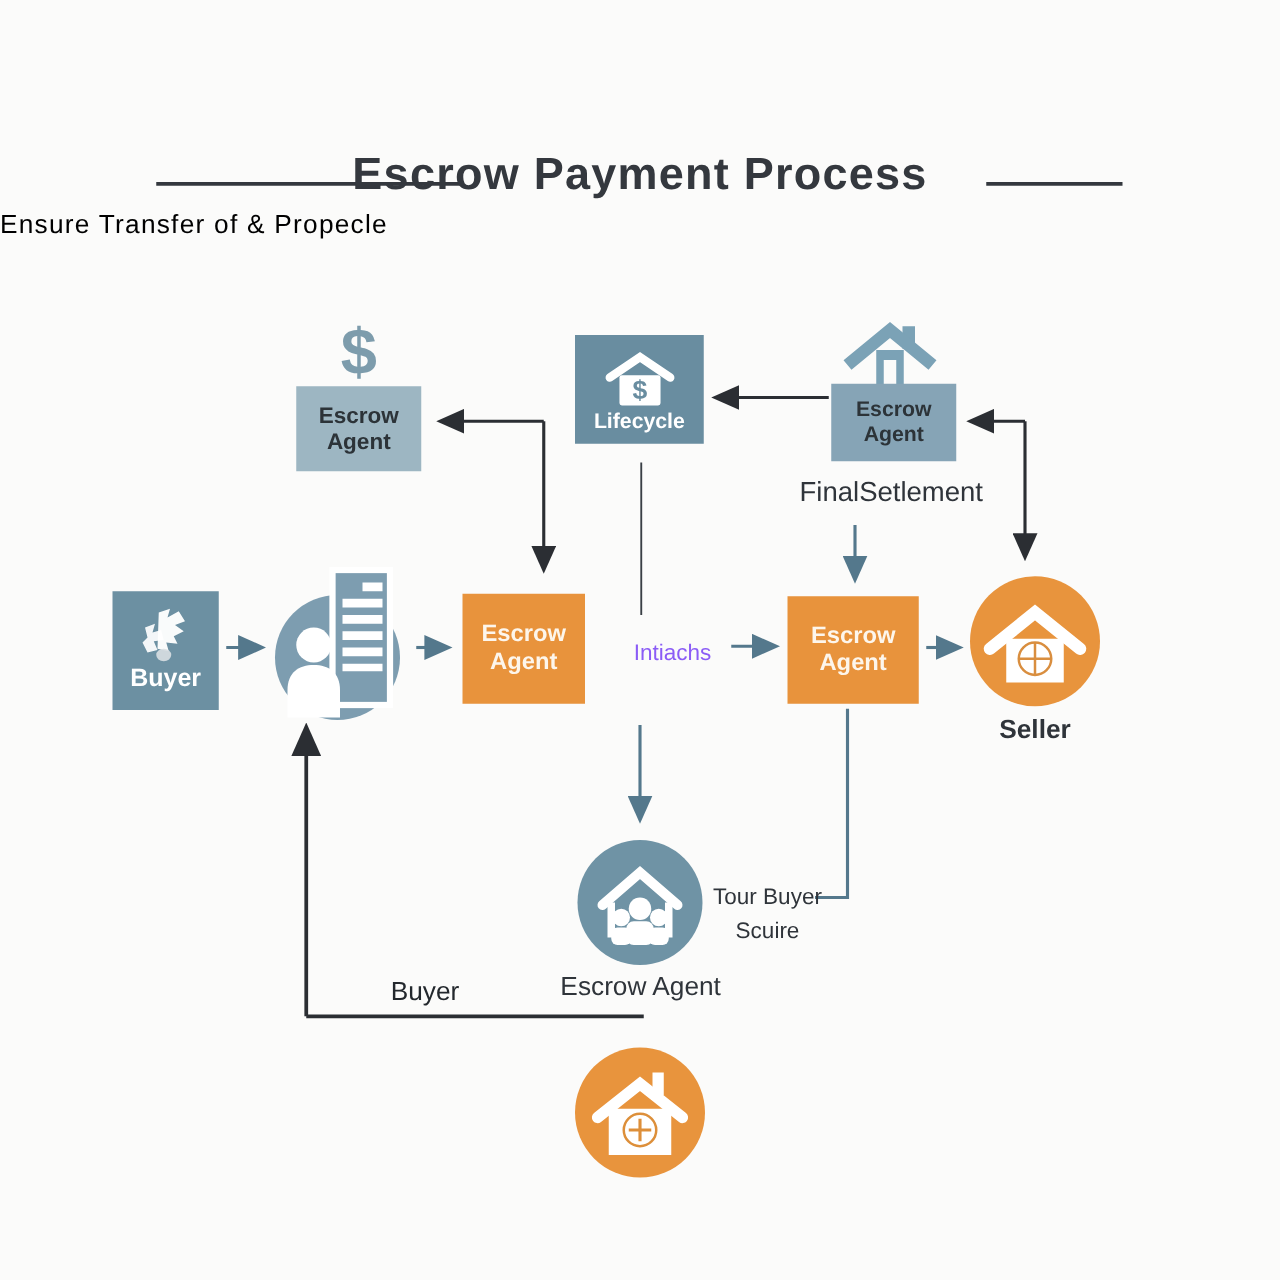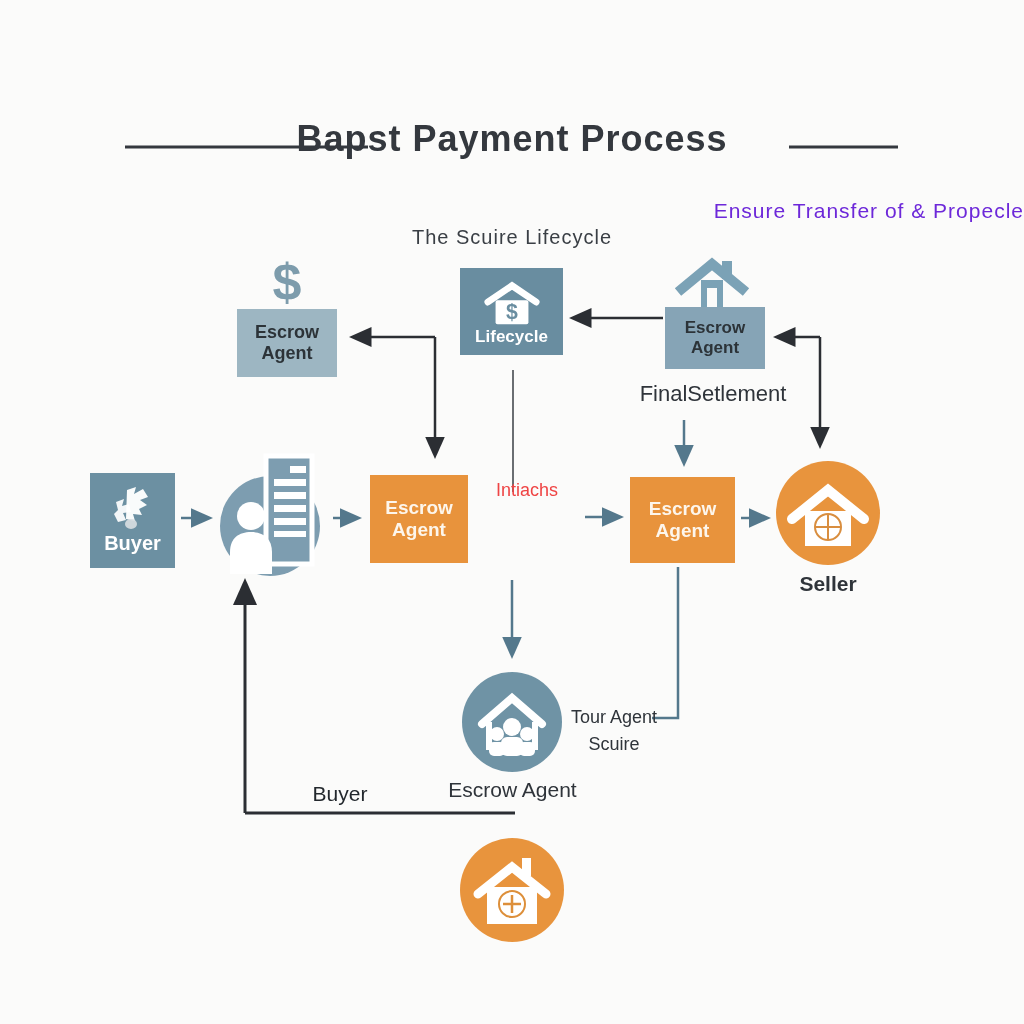--- a/index.html
+++ b/index.html
@@ -4,32 +4,32 @@
 <style>
   html,body{margin:0;padding:0;}
   body{font-family:"Liberation Sans", sans-serif; background:#fff;}
   #stage{position:relative;width:1024px;height:1024px;background:#fbfbfa;overflow:hidden;}
   #connectors{position:absolute;left:0;top:0;z-index:1;}
   .node{position:absolute;z-index:2;display:flex;align-items:center;justify-content:center;text-align:center;box-sizing:border-box;}
   .col{flex-direction:column;}
   .box-text{line-height:1.15;font-weight:bold;}
   .lbl{position:absolute;z-index:2;text-align:center;color:#2f343a;}
   #title{position:absolute;left:0;top:118px;width:1024px;text-align:center;font-size:36px;font-weight:bold;color:#34383e;letter-spacing:1px;z-index:2;}
-  #subtitle{position:absolute;left:0;top:168px;width:1024px;text-align:right;font-size:21px;color:#6d28d9;letter-spacing:1px;z-index:2;margin-top:31px;}
+  #subtitle{position:absolute;left:0;top:168px;width:1024px;text-align:left;font-size:21px;color:#000000;letter-spacing:1px;z-index:2;}
   #caption{position:absolute;left:0;top:226px;width:1024px;text-align:center;font-size:20px;color:#3a3f45;letter-spacing:1px;z-index:2;}
   #box-escrow-left{left:237px;top:309px;width:100px;height:68px;background:#9db6c2;color:#2c3338;font-size:18px;}
   #dollar-symbol{left:260px;top:254px;width:54px;height:56px;font-size:52px;font-weight:bold;color:#7d9cac;z-index:2;position:absolute;text-align:center;line-height:56px;}
   #box-initiation{left:460px;top:268px;width:103px;height:87px;background:#698da0;color:#fff;font-size:17px;padding-top:4px;}
   #house-right-top{position:absolute;left:670px;top:256px;z-index:2;}
   #box-escrow-right{left:665px;top:307px;width:100px;height:62px;background:#86a4b6;color:#2c3338;font-size:17px;}
   #label-final{left:638px;top:381px;width:150px;font-size:22px;}
   #box-buyer{left:90px;top:473px;width:85px;height:95px;background:#6c90a2;color:#fff;font-size:20px;}
   #circle-person{position:absolute;left:218px;top:450px;z-index:2;}
   #box-orange-1{left:370px;top:475px;width:98px;height:88px;background:#e8933c;color:#fdf6ec;font-size:19px;}
-  #label-intiachs{left:485px;top:480px;width:84px;font-size:18px;color:#ef4444;}
+  #label-intiachs{left:485px;top:512px;width:84px;font-size:18px;color:#8b5cf6;text-align:right;}
   #box-orange-2{left:630px;top:477px;width:105px;height:86px;background:#e8933c;color:#fdf6ec;font-size:19px;}
   #circle-seller{left:776px;top:461px;width:104px;height:104px;border-radius:50%;background:#e8943d;}
   #label-seller{left:790px;top:572px;width:76px;font-size:21px;font-weight:bold;}
   #circle-escrow-bottom{left:462px;top:672px;width:100px;height:100px;border-radius:50%;background:#6f93a5;}
   #label-escrow-bottom{left:425px;top:778px;width:175px;font-size:21px;}
   #label-tour{left:568px;top:704px;width:92px;font-size:18px;line-height:1.5;}
   #label-buyer-bottom{left:298px;top:782px;width:84px;font-size:21px;color:#23282d;}
   #circle-orange-bottom{left:460px;top:838px;width:104px;height:104px;border-radius:50%;background:#e8943d;}
 </style>
 </head>
@@ -61,23 +61,22 @@
 
     <line x1="181" y1="518" x2="208" y2="518" stroke="#54788c" stroke-width="2.5" marker-end="url(#ah-steel)"></line>
     <line x1="333" y1="518" x2="357" y2="518" stroke="#54788c" stroke-width="2.5" marker-end="url(#ah-steel)"></line>
     <line x1="585" y1="517" x2="619" y2="517" stroke="#54788c" stroke-width="2.5" marker-end="url(#ah-steel)"></line>
     <line x1="741" y1="518" x2="766" y2="518" stroke="#54788c" stroke-width="2.5" marker-end="url(#ah-steel)"></line>
     <line x1="684" y1="420" x2="684" y2="462" stroke="#54788c" stroke-width="2.5" marker-end="url(#ah-steel)"></line>
     <line x1="512" y1="580" x2="512" y2="654" stroke="#54788c" stroke-width="2.5" marker-end="url(#ah-steel)"></line>
     <path d="M678,567 L678,718 L652,718" fill="none" stroke="#54788c" stroke-width="2.5"></path>
   </svg>
 
-  <div id="title">Bapst Payment Process</div>
+  <div id="title">Escrow Payment Process</div>
   <div id="subtitle">Ensure Transfer of &amp; Propecle</div>
-  <div id="caption">The Scuire Lifecycle</div>
 
   <div id="dollar-symbol">$</div>
 
   <div class="node" id="box-escrow-left">
     <span class="box-text">Escrow Agent</span>
   </div>
 
   <div class="node col" id="box-initiation">
     <svg width="58" height="46" viewBox="0 0 60 46">
       <path d="M5 21 L30 4 L55 21" fill="none" stroke="#ffffff" stroke-width="7" stroke-linecap="round"></path>
@@ -147,21 +146,21 @@
       <circle cx="35" cy="62" r="7" fill="#ffffff"></circle>
       <rect x="27" y="70" width="16" height="14" rx="5" fill="#ffffff"></rect>
       <circle cx="50" cy="55" r="9" fill="#ffffff"></circle>
       <rect x="39" y="65" width="22" height="19" rx="6" fill="#ffffff"></rect>
       <circle cx="65" cy="62" r="7" fill="#ffffff"></circle>
       <rect x="57" y="70" width="16" height="14" rx="5" fill="#ffffff"></rect>
     </svg>
   </div>
   <div class="lbl" id="label-escrow-bottom">Escrow Agent</div>
   <div class="lbl" id="label-tour">
-    <span>Tour Agent</span><br>
+    <span>Tour Buyer</span><br>
     <span>Scuire</span>
   </div>
   <div class="lbl" id="label-buyer-bottom">Buyer</div>
 
   <div class="node" id="circle-orange-bottom">
     <svg width="104" height="104" viewBox="0 0 104 104">
       <rect x="62" y="20" width="9" height="18" fill="#ffffff"></rect>
       <path d="M18 56 L52 29 L86 56" fill="none" stroke="#ffffff" stroke-width="9" stroke-linecap="round"></path>
       <rect x="27" y="49" width="50" height="37" fill="#ffffff"></rect>
       <circle cx="52" cy="66" r="13" fill="#ffffff" stroke="#dd8f3a" stroke-width="2"></circle>

